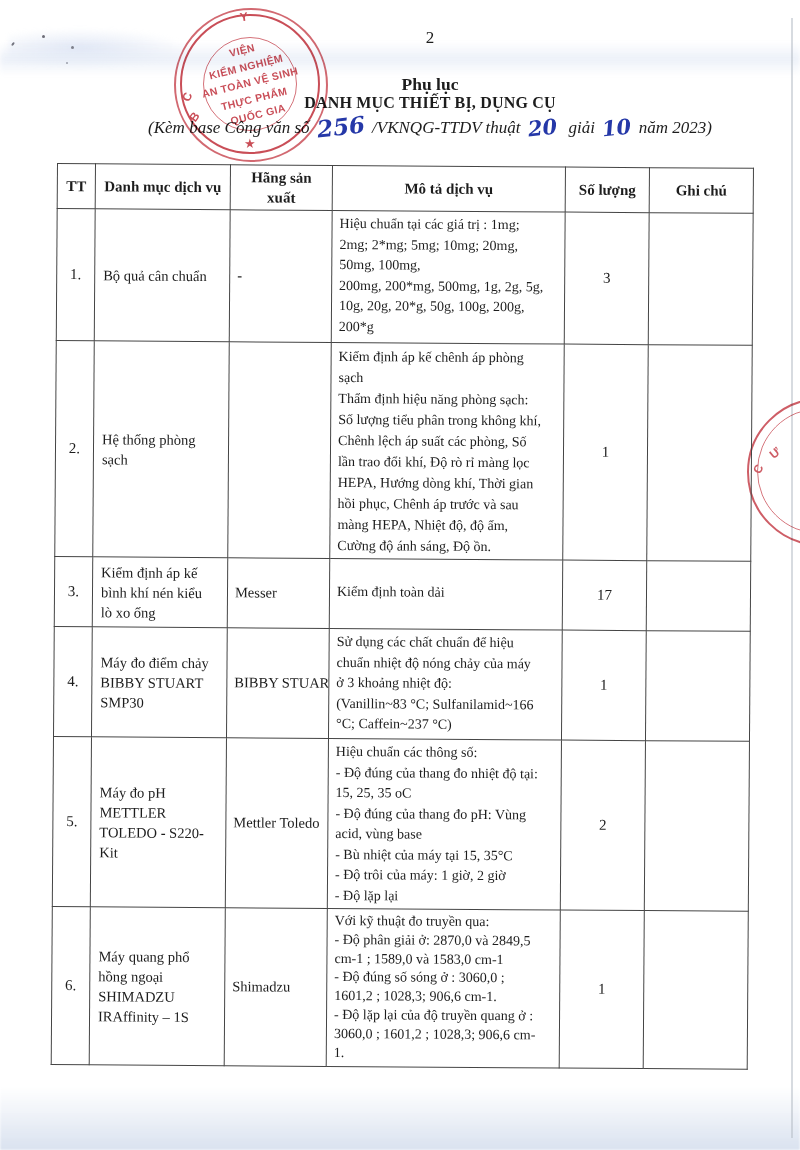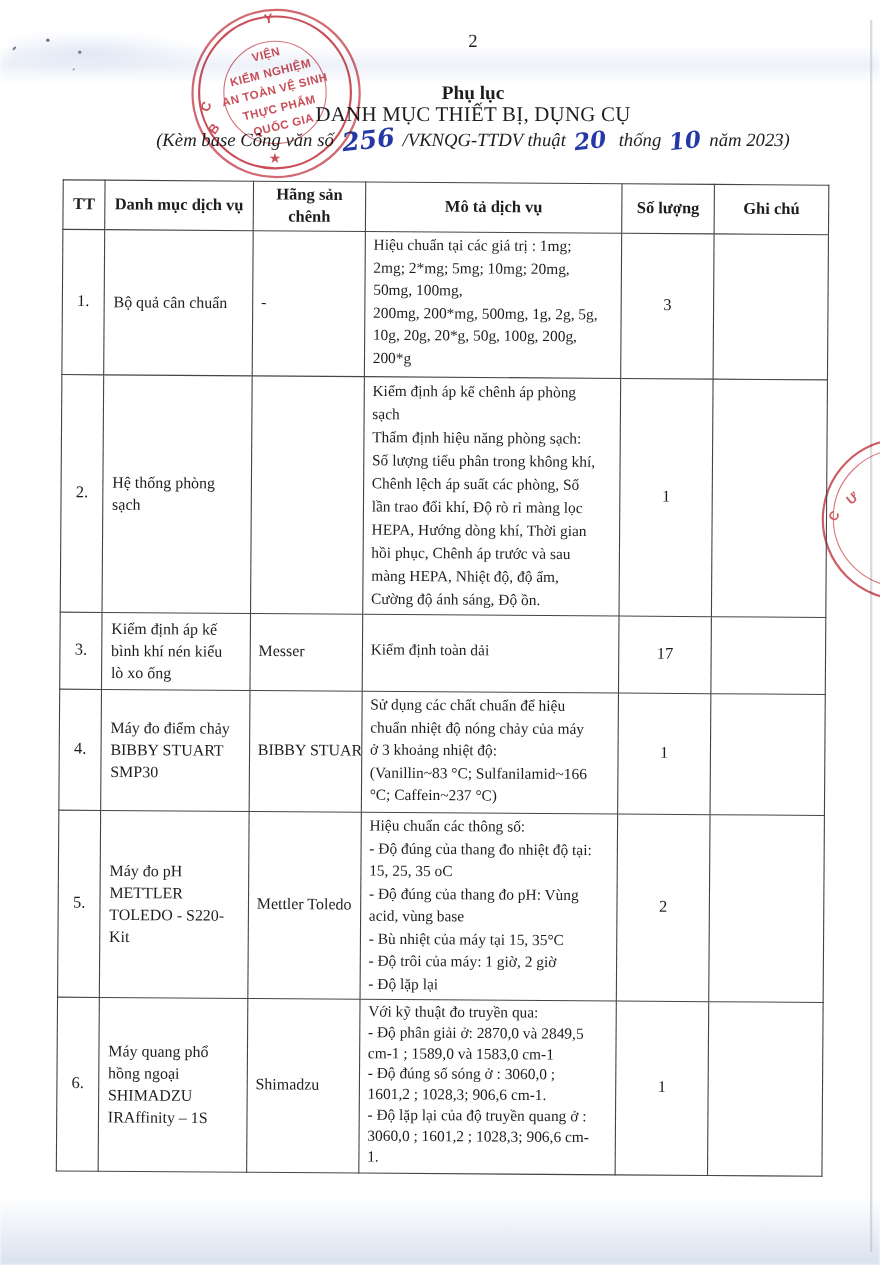--- a/index.html
+++ b/index.html
@@ -27,21 +27,21 @@
   .speck{position:absolute;background:#4a4a55;border-radius:50%;opacity:.8;}
   .smudge-tl{
     position:absolute;left:8px;top:28px;width:180px;height:40px;
     background:radial-gradient(ellipse at 40% 50%, rgba(190,205,235,.45), rgba(190,205,235,0) 70%);
     filter:blur(2px);
   }
   
   .headwrap{position:absolute;left:60px;top:0;width:740px;text-align:center;}
   .pageno{position:absolute;top:28px;left:0;width:100%;font-size:17px;}
   .subtitle{position:absolute;top:74px;left:0;width:100%;font-weight:bold;font-size:17.5px;font-family:Liberation Serif, serif;}
-  .doctitle{position:absolute;top:94px;left:0;width:100%;font-weight:normal;font-size:19px;letter-spacing:.2px;}
+  .doctitle{position:absolute;top:94px;left:0;width:100%;font-weight:bold;font-size:16px;letter-spacing:.2px;}
   .refline{
     position:absolute;top:118px;left:0;width:100%;
     font-style:italic;font-size:17px;white-space:nowrap;
   }
   .hand{
     display:inline-block;color:#2538a8;font-size:23px;font-weight:bold;
     font-style:italic;line-height:14px;transform:rotate(-6deg);
     font-family:"DejaVu Serif",serif;padding:0 3px;position:relative;top:2px;
   }
   .hand.small{font-size:21px;}
@@ -106,21 +106,21 @@
 
 <div class="headwrap">
   <div class="pageno">2</div>
   <div class="subtitle">Phụ lục</div>
   <div class="doctitle">DANH MỤC THIẾT BỊ, DỤNG CỤ</div>
   <div class="refline">
     <span>(Kèm base Công văn số</span>
     <span class="hand">256</span>
     <span>/VKNQG-TTDV thuật</span>
     <span class="hand small">20</span>&nbsp;
-    <span>thống</span>
+    <span>giải</span>
     <span class="hand small">10</span>
     <span>năm 2023)</span>
   </div>
 </div>
 
 <div class="stamp">
   <div class="c1"></div>
   <div class="c2"></div>
   <div class="c3"></div>
   <span class="ring-letter" style="left:66px;top:2px;transform:rotate(-8deg);">Y</span>
@@ -151,21 +151,21 @@
         <col style="width:102px">
       <col style="width:233px">
         <col style="width:84px">
         <col style="width:104px">
     </colgroup>
     <tbody>
         <tr class="hrow">
       <th>TT</th>
       <th>Danh mục dịch vụ</th>
       <th>Hãng sản
-chênh</th>
+xuất</th>
       <th>Mô tả dịch vụ</th>
       <th>Số lượng</th>
       <th>Ghi chú</th>
     </tr>
     <tr class="r1">
       <td class="tt">1.</td>
       <td class="item">Bộ quả cân chuẩn</td>
       <td class="mfr">-</td>
       <td class="desc">Hiệu chuẩn tại các giá trị : 1mg;
 2mg; 2*mg; 5mg; 10mg; 20mg,

